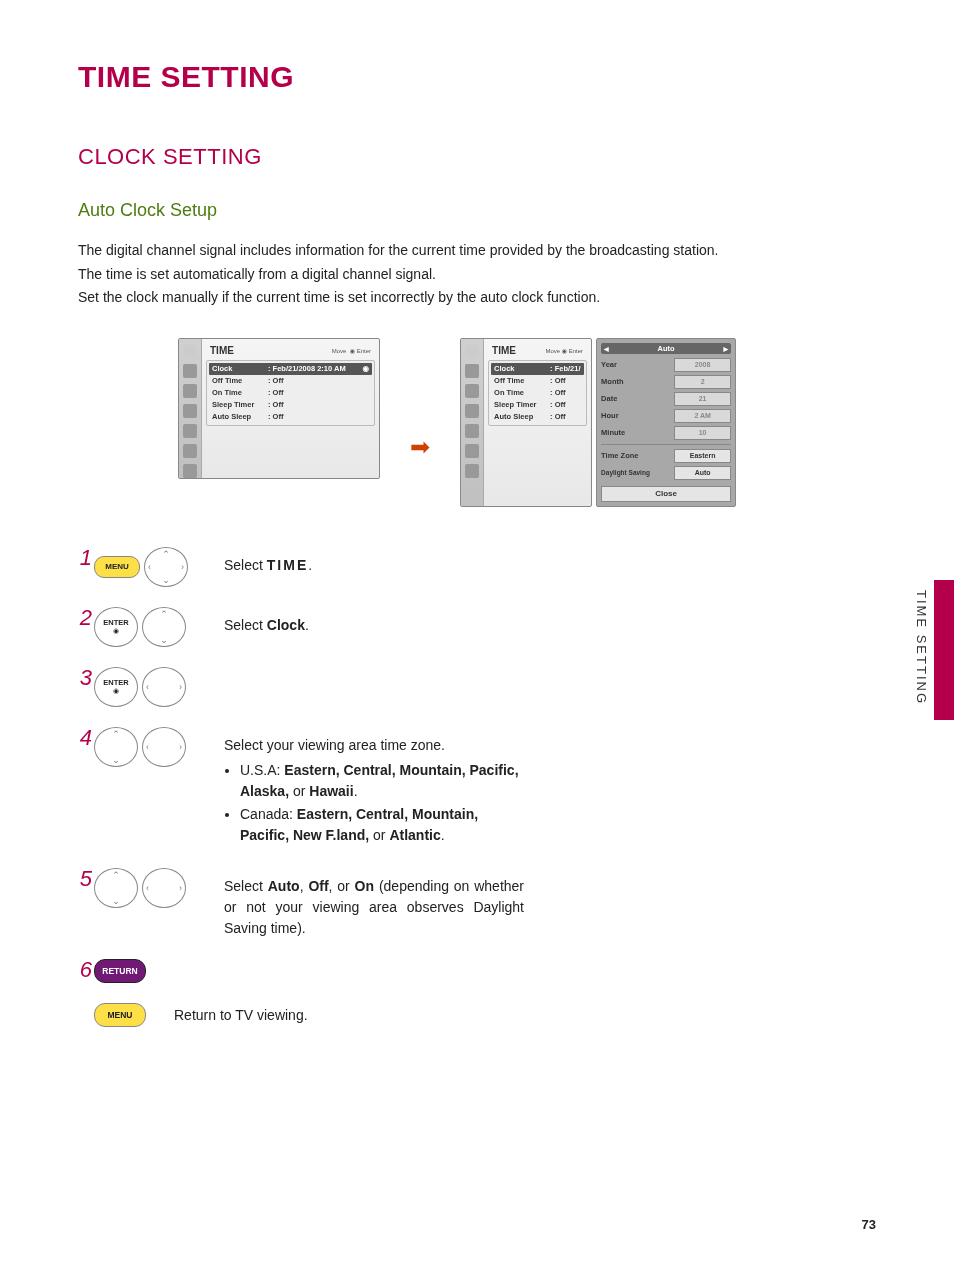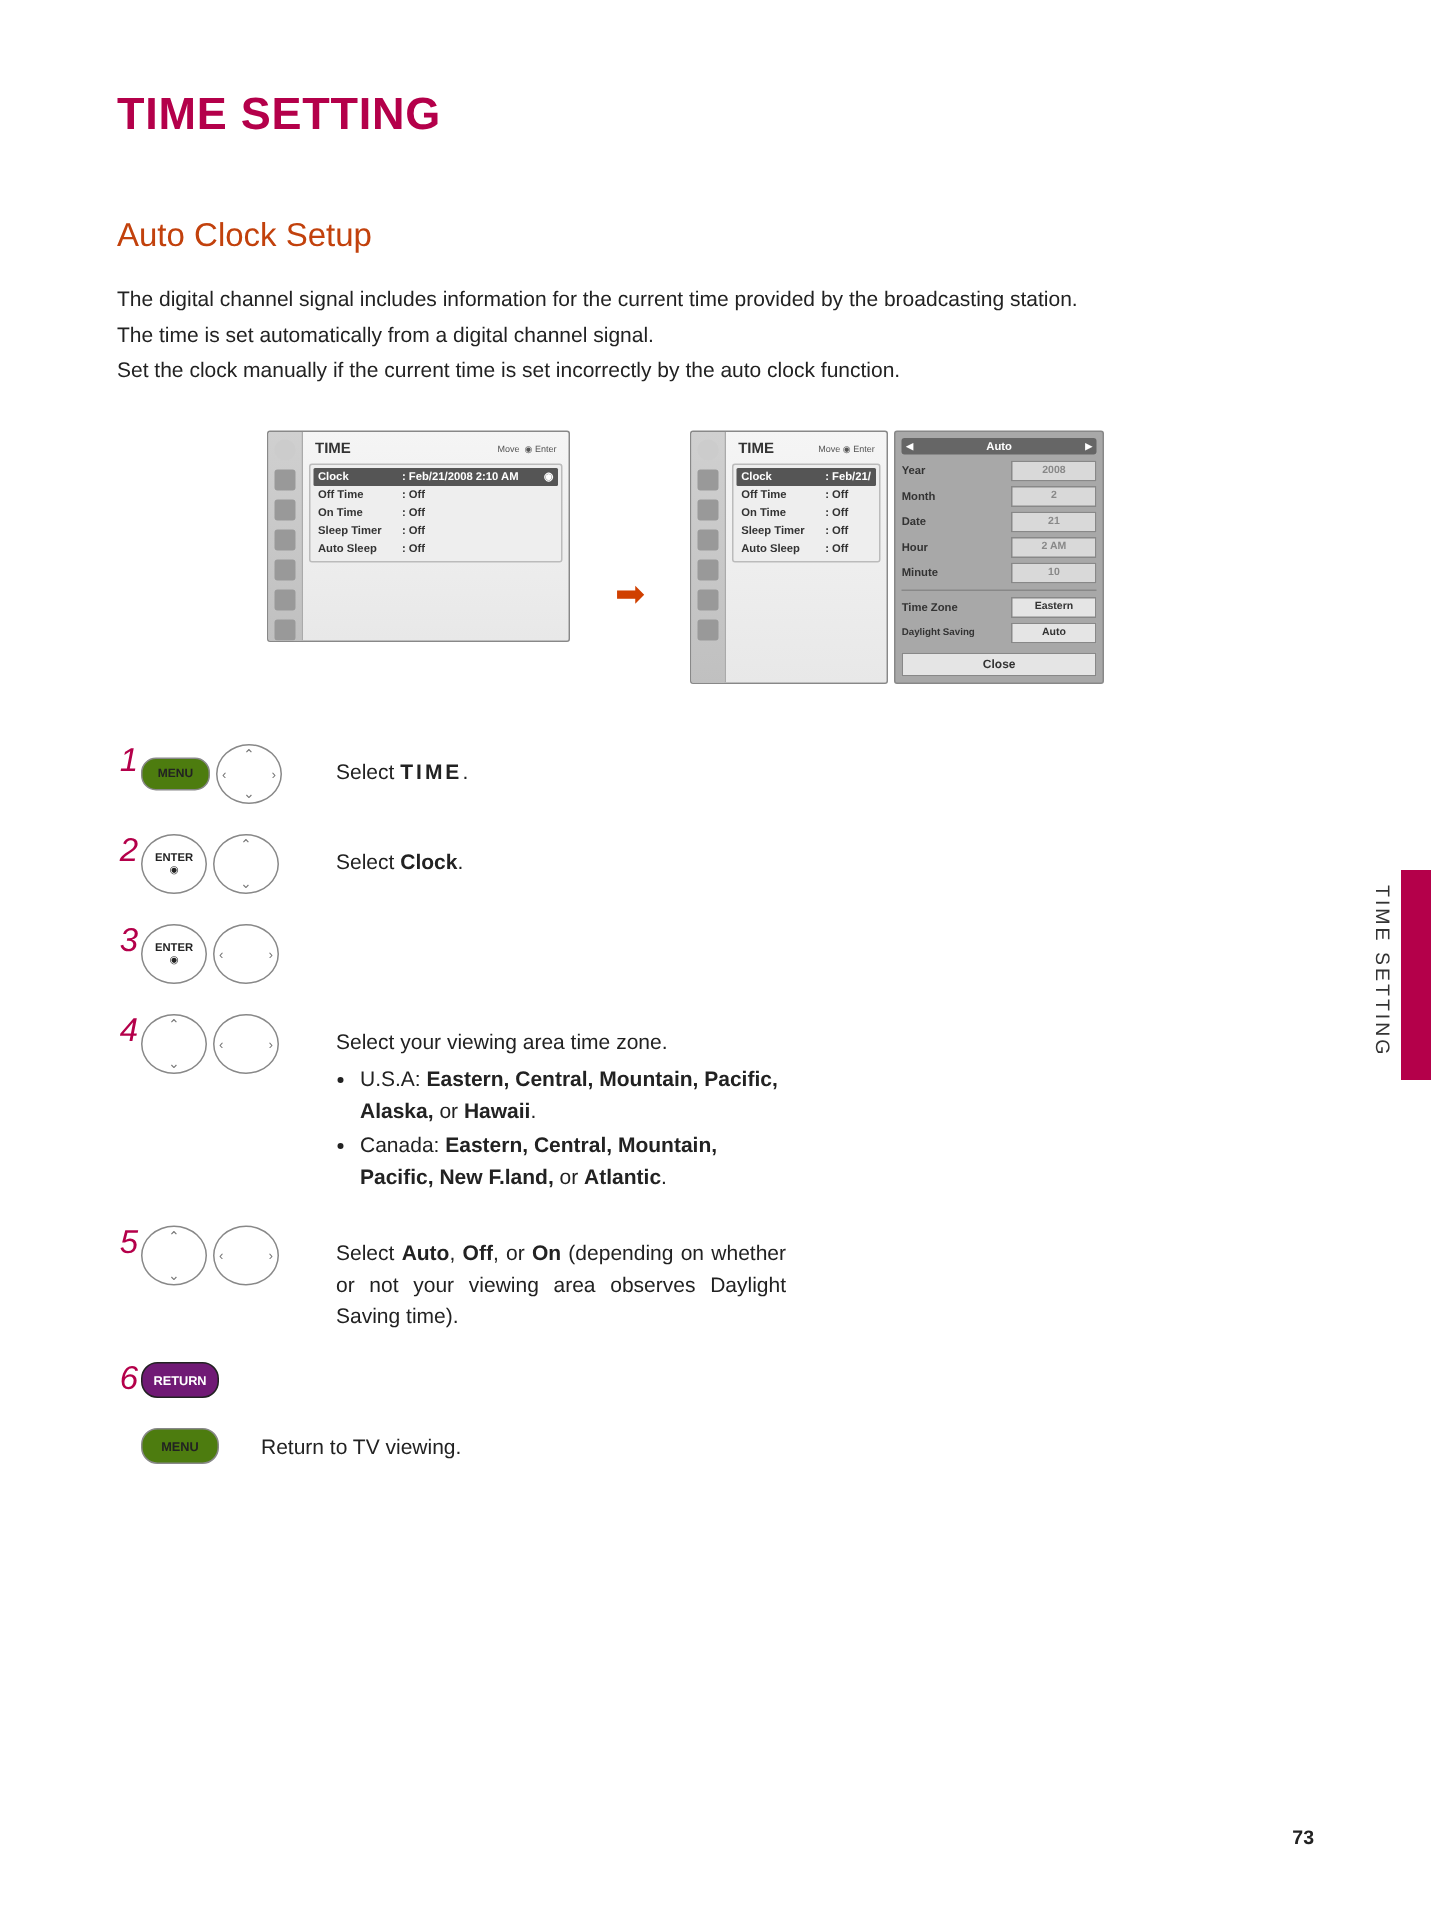--- a/index.html
+++ b/index.html
@@ -26,22 +26,22 @@
     font-weight: bold;
   }
   h2.section-title {
     color: #b4004a;
     font-size: 22px;
     margin: 0 0 30px 0;
     letter-spacing: 0.5px;
     font-weight: normal;
   }
   h3.sub-title {
-    color: #c2410c;
-    font-size: 22px;
+    color: #4d7c0f;
+    font-size: 18px;
     margin: 0 0 20px 0;
     font-weight: normal;
   }
   .intro p { margin: 0 0 4px 0; font-size: 14px; line-height: 1.4; }
   .screens-row {
     display: flex;
     align-items: flex-start;
     gap: 30px;
     margin: 30px 0 40px 100px;
   }
@@ -159,21 +159,21 @@
     width: 110px;
   }
   .circ {
     width: 42px; height: 38px; border: 1.5px solid #888; border-radius: 50%;
     display:flex; align-items:center; justify-content:center;
     position:relative; background:#fff;
   }
   .pill {
     width: 44px; height: 20px; border: 1.5px solid #888; border-radius: 10px;
     display:flex; align-items:center; justify-content:center;
-    font-size: 8px; font-weight:bold; background:#4d7c0f;
+    font-size: 8px; font-weight:bold; background:#fde047;
   }
   .pill.dark { background:#701a75; color:#fff; border-color:#222;}
   .cross {
     position:relative; width:100%; height:100%;
   }
   .cross .aru, .cross .ard, .cross .arl, .cross .arr {
     position:absolute; font-size:9px; color:#777;
   }
   .cross .aru { top:1px; left:50%; transform:translateX(-50%);}
   .cross .ard { bottom:1px; left:50%; transform:translateX(-50%);}
@@ -221,20 +221,21 @@
   .tri { font-size:6px; color:#fff; }
   ul.tzlist { margin:4px 0 0 0; padding-left:16px;}
   ul.tzlist li { margin-bottom:2px;}
 </style>
 </head>
 <body>
 
 <div class="page">
 
   <h1 class="main-title">TIME SETTING</h1>
+  <h2 class="section-title">CLOCK SETTING</h2>
   <h3 class="sub-title">Auto Clock Setup</h3>
 
   <div class="intro">
     <p>The digital channel signal includes information for the current time provided by the broadcasting station.</p>
     <p>The time is set automatically from a digital channel signal.</p>
     <p>Set the clock manually if the current time is set incorrectly by the auto clock function.</p>
   </div>
 
   <div class="screens-row">
 

